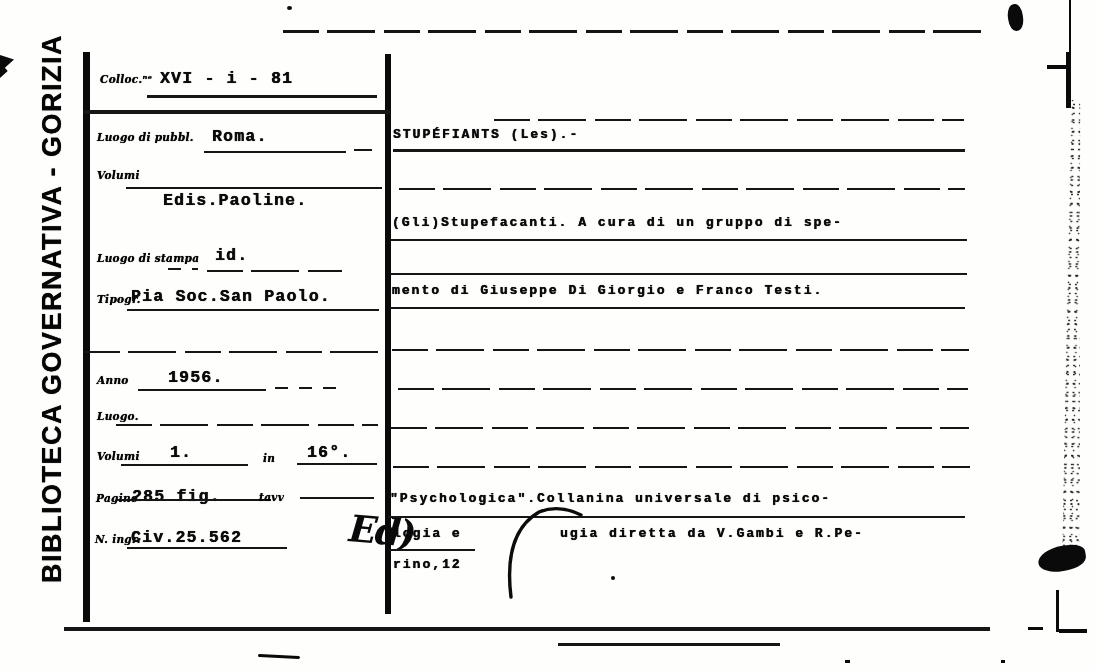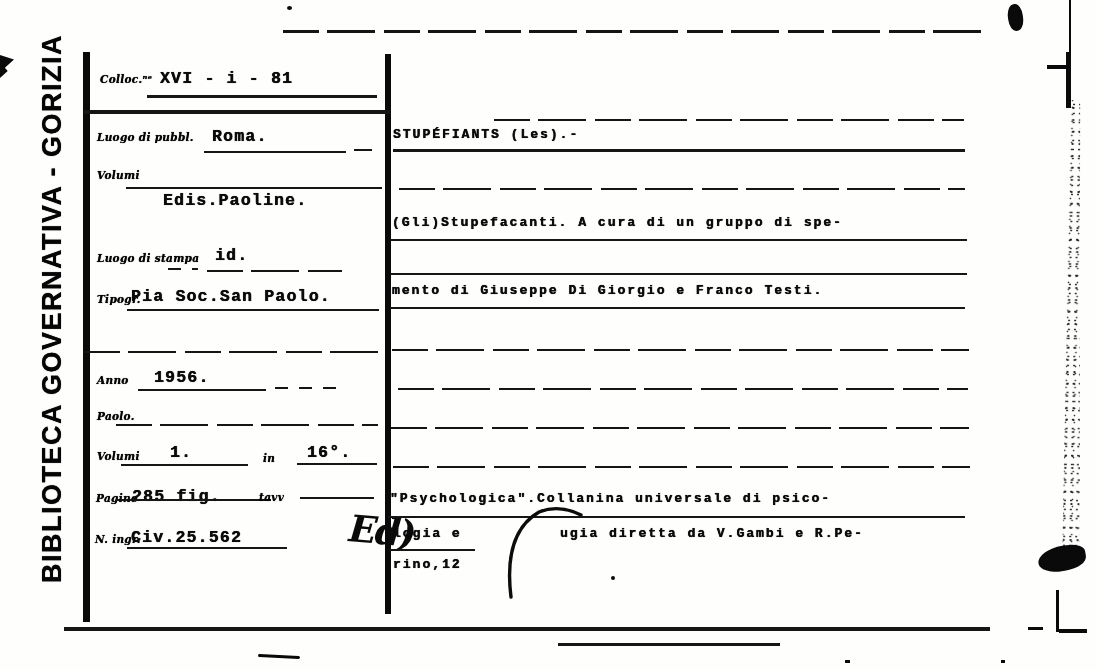--- a/index.html
+++ b/index.html
@@ -96,25 +96,25 @@
   <div class="hline dashes" style="left:168px;top:268px;width:30px;"></div>
   <div class="hline broken" style="left:207px;top:270px;width:135px;"></div>
 
   <span class="lbl" style="left:97px;top:293px;">Tipogr.</span>
   <span class="val" style="left:131px;top:287px;">Pia Soc.San Paolo.</span>
   <div class="hline" style="left:127px;top:309px;width:252px;"></div>
 
   <div class="hline broken" style="left:84px;top:351px;width:302px;"></div>
 
   <span class="lbl" style="left:97px;top:374px;">Anno</span>
-  <span class="val" style="left:154px;top:368px;">1956.</span>
+  <span class="val" style="left:168px;top:368px;">1956.</span>
   <div class="hline" style="left:138px;top:389px;width:128px;"></div>
   <div class="hline dashes" style="left:275px;top:387px;width:72px;"></div>
 
-  <span class="lbl" style="left:97px;top:410px;">Paolo.</span>
+  <span class="lbl" style="left:97px;top:410px;">Luogo.</span>
   <span class="val" style="left:150px;top:405px;"></span>
   <div class="hline broken" style="left:116px;top:424px;width:262px;"></div>
 
   <span class="lbl" style="left:97px;top:450px;">Volumi</span>
   <span class="val" style="left:170px;top:443px;">1.</span>
   <span class="lbl" style="left:263px;top:452px;">in</span>
   <span class="val" style="left:307px;top:443px;">16°.</span>
   <div class="hline" style="left:121px;top:464px;width:127px;"></div>
   <div class="hline" style="left:297px;top:463px;width:80px;"></div>
 

